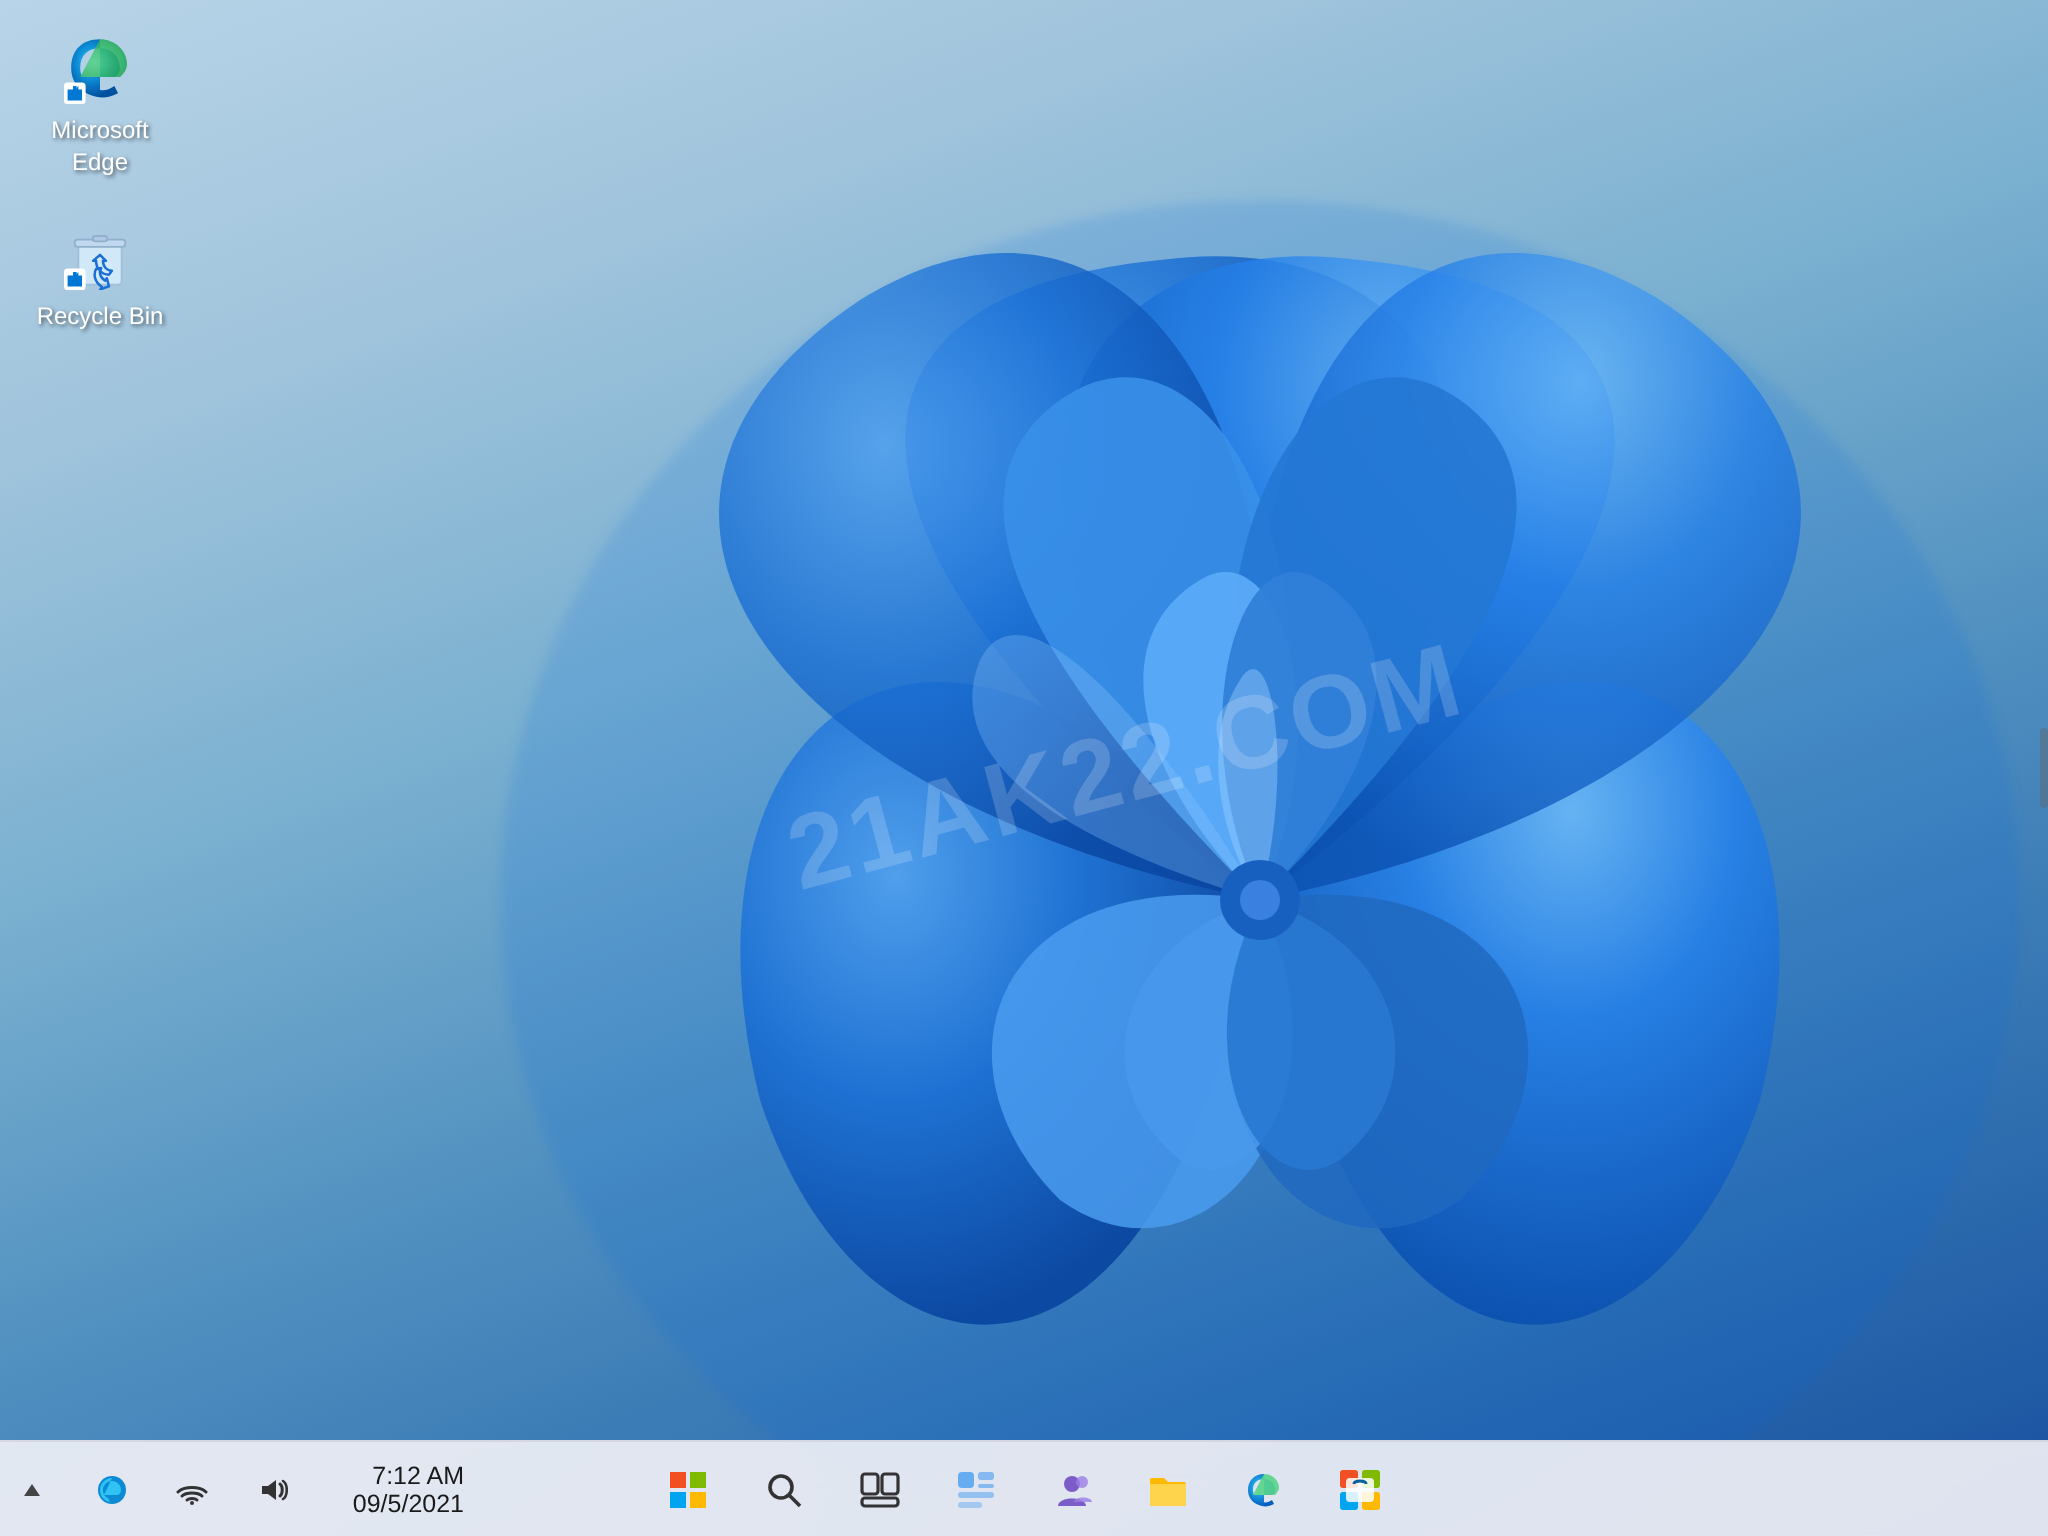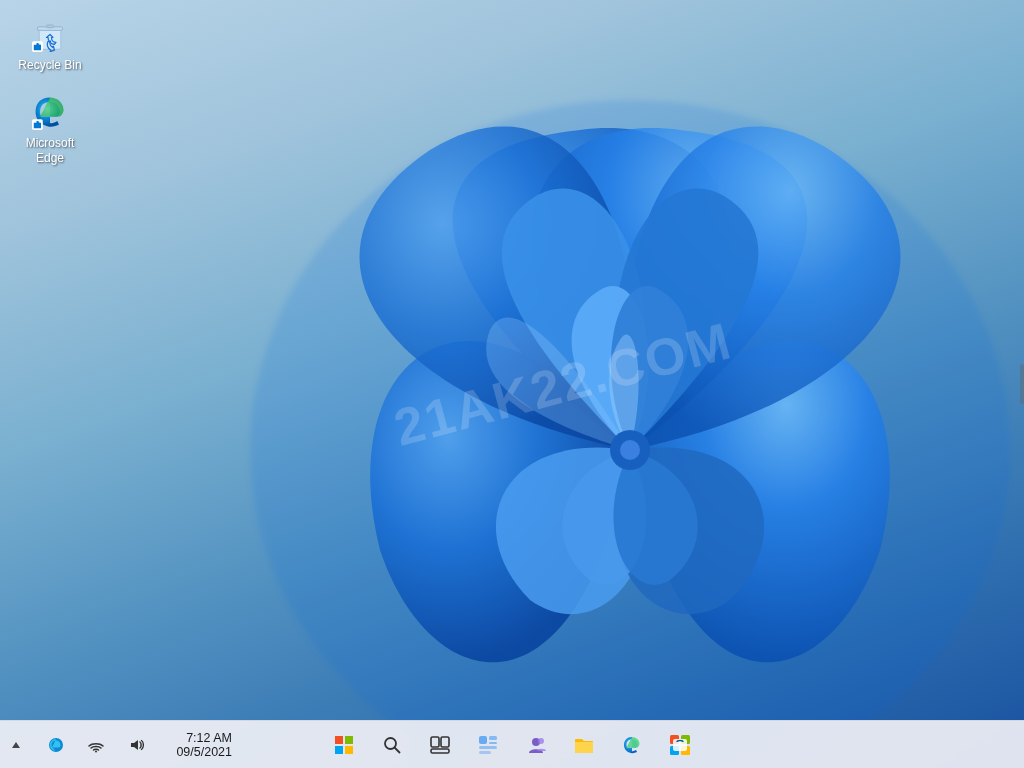--- a/index.html
+++ b/index.html
@@ -235,44 +235,20 @@
     <circle cx="450" cy="400" r="20" fill="#1860c0"></circle>
     <circle cx="450" cy="400" r="10" fill="#3a80e0"></circle>
   </svg>
 
   <div id="watermark">21AK22.COM</div>
 
   <div id="desktop-icons">
 
     <div class="desktop-icon">
       <div class="icon-img">
-        <svg class="recycle-bin-svg" viewBox="0 0 40 40" xmlns="http://www.w3.org/2000/svg">
-
-          <rect x="8" y="15" width="24" height="22" rx="2" fill="#d0e8f8" stroke="#a0c0d8" stroke-width="1"></rect>
-
-          <rect x="6" y="12" width="28" height="4" rx="1.5" fill="#c0d8f0" stroke="#90b0cc" stroke-width="1"></rect>
-
-          <rect x="16" y="10" width="8" height="3" rx="1.5" fill="#b0c8e8" stroke="#90b0cc" stroke-width="1"></rect>
-
-          <g transform="translate(20,26) scale(0.55)" fill="none" stroke="#1a6fd4" stroke-width="2.5" stroke-linecap="round" stroke-linejoin="round">
-            <path d="M0,-10 L6,-4 L3,-4 C3,2 7,6 12,6 L9,10 C2,10 -4,4 -4,-4 L-7,-4 Z"></path>
-            <path d="M12,6 L6,12 L9,12 C9,18 5,22 0,22 L3,26 C10,26 16,20 16,12 L19,12 Z" transform="rotate(120,6,13)"></path>
-            <path d="M-12,6 L-6,0 L-9,0 C-9,-6 -5,-10 0,-10 L-3,-14 C-10,-14 -16,-8 -16,0 L-19,0 Z" transform="rotate(240,6,13)"></path>
-          </g>
-
-          <rect x="0" y="28" width="12" height="12" rx="2" fill="white"></rect>
-          <polygon points="2,38 10,38 10,32 7,32 7,30 5,30 5,32 2,32" fill="#0078d4"></polygon>
-          <polygon points="4,34 8,30 8,34" fill="#0078d4"></polygon>
-        </svg>
-      </div>
-      <div class="icon-label">Recycle Bin</div>
-    </div>
-
-    <div class="desktop-icon">
-      <div class="icon-img">
         <svg class="edge-svg" viewBox="0 0 40 40" xmlns="http://www.w3.org/2000/svg">
           <defs>
             <radialGradient id="edgeGrad" cx="40%" cy="40%" r="60%">
               <stop offset="0%" stop-color="#34c8f5"></stop>
               <stop offset="50%" stop-color="#0d8ad4"></stop>
               <stop offset="100%" stop-color="#0050a0"></stop>
             </radialGradient>
             <radialGradient id="edgeGreen" cx="30%" cy="60%" r="70%">
               <stop offset="0%" stop-color="#56d48a"></stop>
               <stop offset="100%" stop-color="#1ea856"></stop>
@@ -283,20 +259,44 @@
           <path d="M9 25 L31 25 C31 25, 35 22, 35 18 C35 10, 28 4, 20 4" fill="url(#edgeGreen)" opacity="0.85"></path>
 
           <rect x="0" y="28" width="12" height="12" rx="2" fill="white"></rect>
           <polygon points="2,38 10,38 10,32 7,32 7,30 5,30 5,32 2,32" fill="#0078d4"></polygon>
           <polygon points="4,34 8,30 8,34" fill="#0078d4"></polygon>
         </svg>
       </div>
       <div class="icon-label">Microsoft Edge</div>
     </div>
 
+    <div class="desktop-icon">
+      <div class="icon-img">
+        <svg class="recycle-bin-svg" viewBox="0 0 40 40" xmlns="http://www.w3.org/2000/svg">
+
+          <rect x="8" y="15" width="24" height="22" rx="2" fill="#d0e8f8" stroke="#a0c0d8" stroke-width="1"></rect>
+
+          <rect x="6" y="12" width="28" height="4" rx="1.5" fill="#c0d8f0" stroke="#90b0cc" stroke-width="1"></rect>
+
+          <rect x="16" y="10" width="8" height="3" rx="1.5" fill="#b0c8e8" stroke="#90b0cc" stroke-width="1"></rect>
+
+          <g transform="translate(20,26) scale(0.55)" fill="none" stroke="#1a6fd4" stroke-width="2.5" stroke-linecap="round" stroke-linejoin="round">
+            <path d="M0,-10 L6,-4 L3,-4 C3,2 7,6 12,6 L9,10 C2,10 -4,4 -4,-4 L-7,-4 Z"></path>
+            <path d="M12,6 L6,12 L9,12 C9,18 5,22 0,22 L3,26 C10,26 16,20 16,12 L19,12 Z" transform="rotate(120,6,13)"></path>
+            <path d="M-12,6 L-6,0 L-9,0 C-9,-6 -5,-10 0,-10 L-3,-14 C-10,-14 -16,-8 -16,0 L-19,0 Z" transform="rotate(240,6,13)"></path>
+          </g>
+
+          <rect x="0" y="28" width="12" height="12" rx="2" fill="white"></rect>
+          <polygon points="2,38 10,38 10,32 7,32 7,30 5,30 5,32 2,32" fill="#0078d4"></polygon>
+          <polygon points="4,34 8,30 8,34" fill="#0078d4"></polygon>
+        </svg>
+      </div>
+      <div class="icon-label">Recycle Bin</div>
+    </div>
+
   </div>
 
   <div id="scroll-indicator"></div>
 
   <div id="taskbar">
 
     <div id="taskbar-center">
 
       <div class="taskbar-btn" title="Start">
         <svg width="20" height="20" viewBox="0 0 20 20" xmlns="http://www.w3.org/2000/svg">

